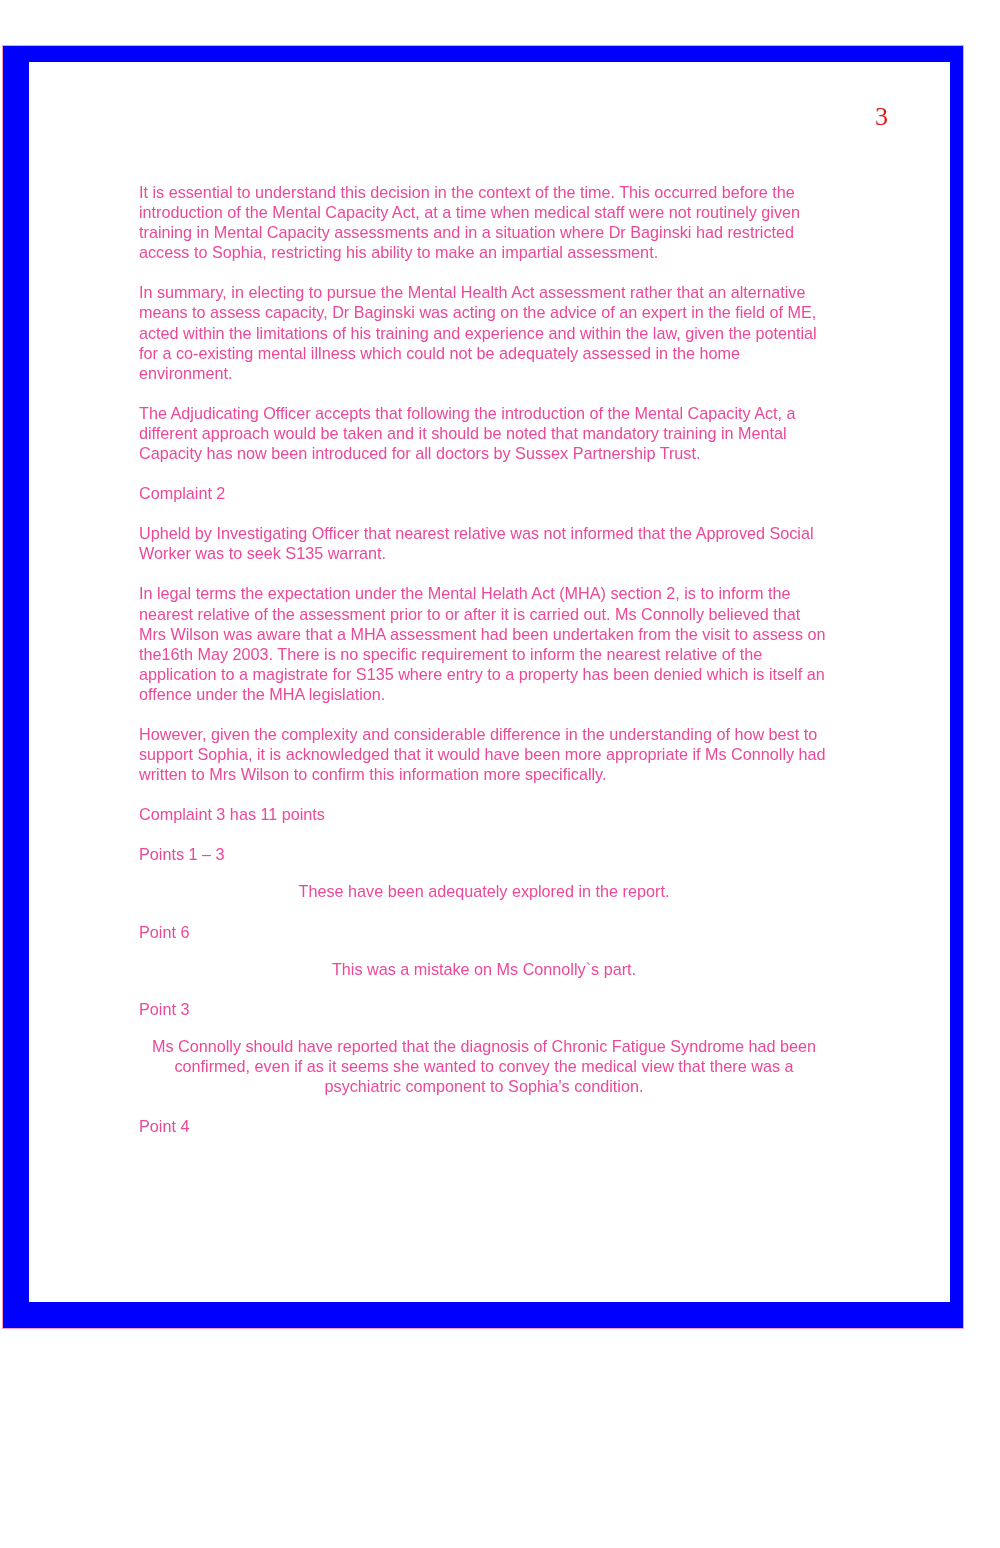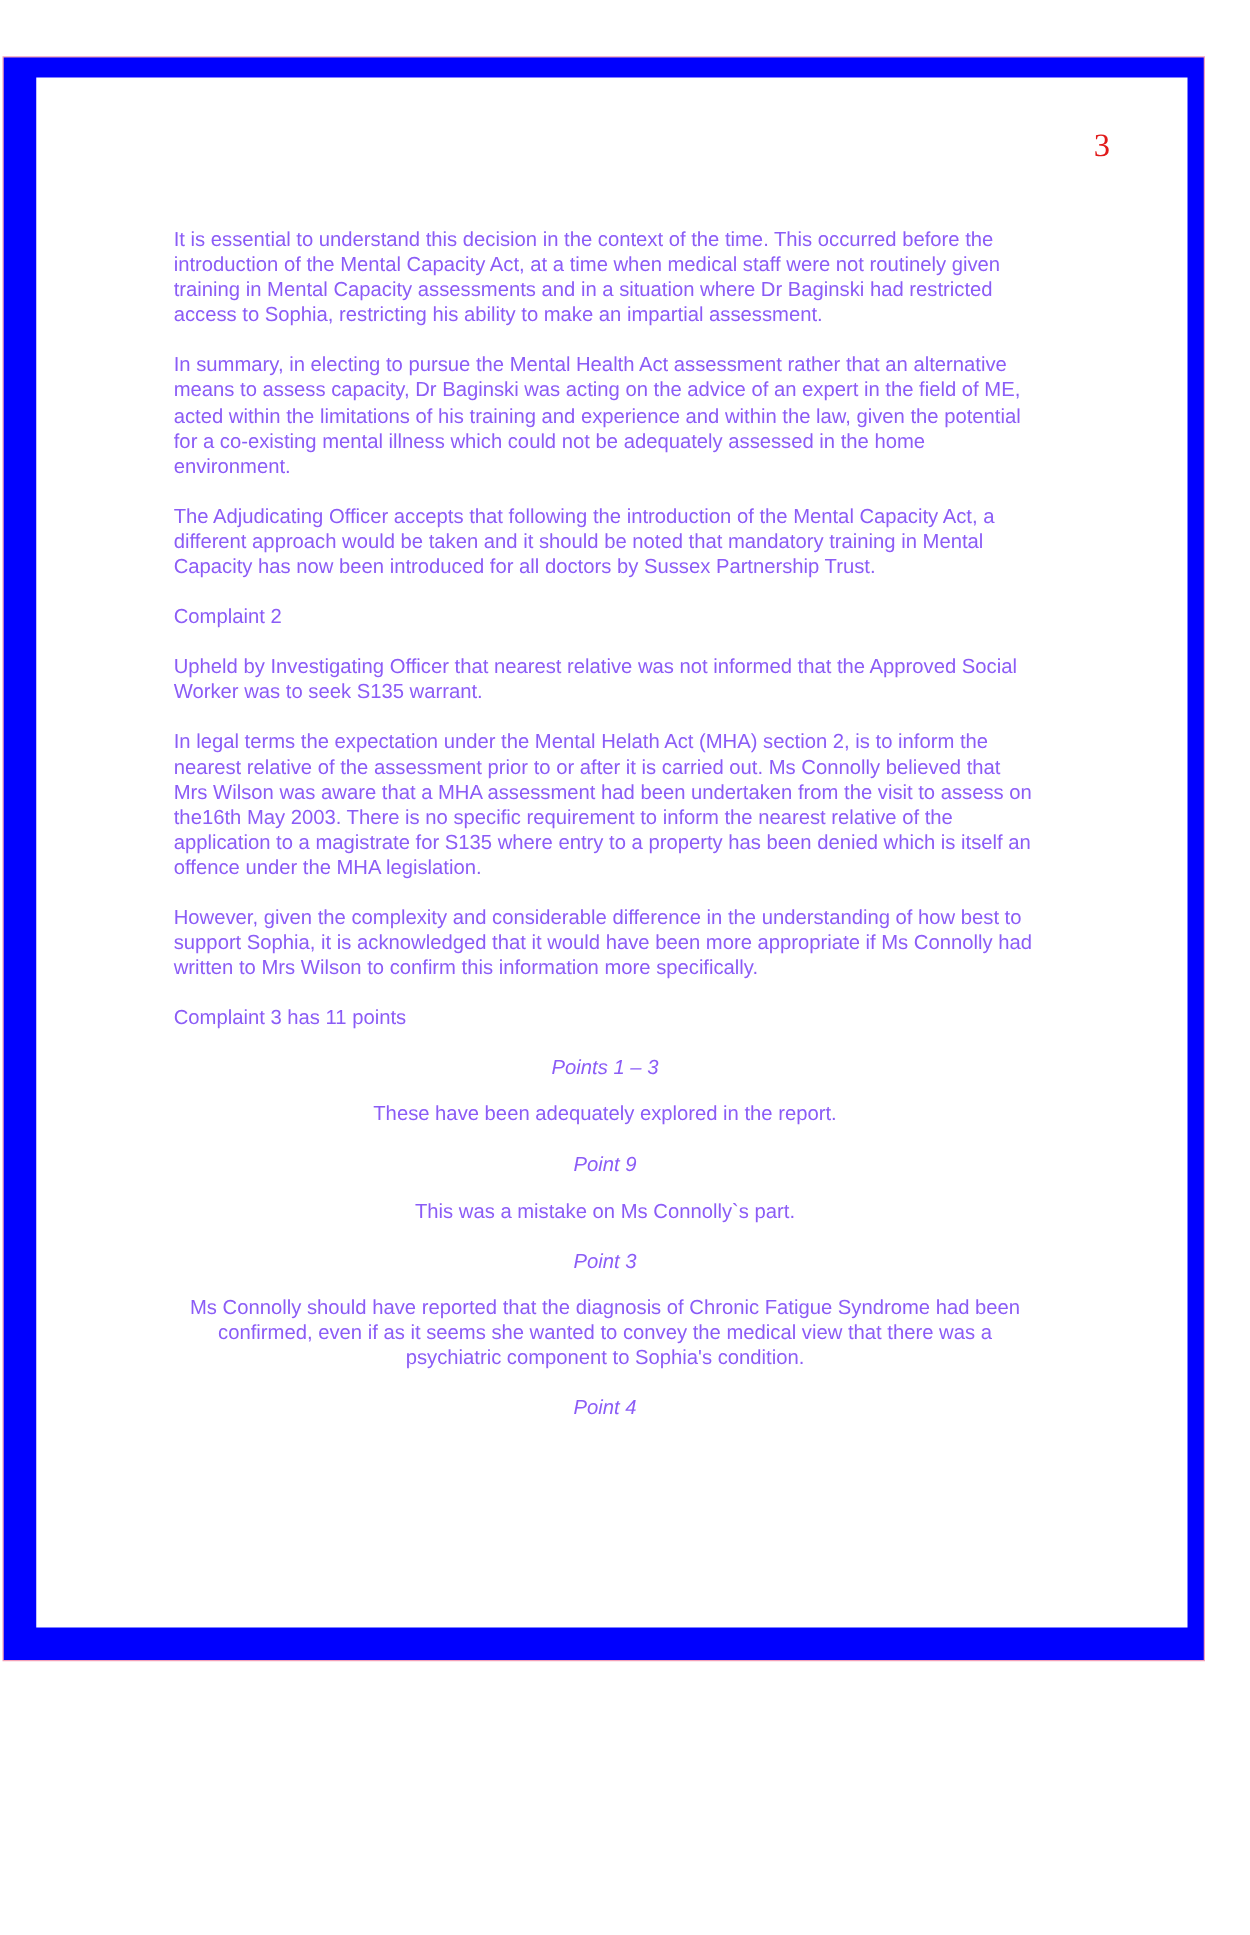--- a/index.html
+++ b/index.html
@@ -30,25 +30,25 @@
     color: #e11a1a;
     line-height: 1;
   }
   .content {
     position: absolute;
     left: 110px; top: 120px;
     width: 690px;
     font-family: "Liberation Sans", sans-serif;
     font-size: 16.2px;
     line-height: 20.1px;
-    color: #8b5cf6;
+    color: #ec4899;
   }
   .para { margin: 0 0 20px 0; }
   .heading { font-weight: normal; margin: 0 0 20px 0; }
-  .point-label { font-style: italic; margin: 0; text-align: center; }
+  .point-label { margin: 0; }
   .point-text { margin: 17px 0 20px 0; text-align: center; }
 </style>
 </head>
 <body>
 
 <div class="frame">
   <div class="page">
     <div class="page-number">3</div>
 
     <div class="content">
@@ -59,21 +59,21 @@
       <p class="heading">Complaint 2</p>
       <p class="para">Upheld by Investigating Officer that nearest relative was not informed that the Approved Social Worker was to seek S135 warrant.</p>
       <p class="para">In legal terms the expectation under the Mental Helath Act (MHA) section 2,  is to inform the nearest relative of the assessment prior to or after it is carried out. Ms Connolly believed that Mrs Wilson was aware that a MHA assessment had been undertaken from the visit to assess on the16th May 2003.  There is no specific requirement to inform the nearest relative of the application to a magistrate for S135 where entry to a property has been denied which is itself an offence under the MHA legislation.</p>
       <p class="para">However, given the complexity and considerable difference in the understanding of how best to support Sophia, it is acknowledged that it would have been more appropriate if Ms Connolly had written to Mrs Wilson to confirm this information more specifically.</p>
 
       <p class="heading">Complaint 3 has 11 points</p>
 
       <p class="point-label">Points 1 – 3</p>
       <p class="point-text">These have been adequately explored in the report.</p>
 
-      <p class="point-label">Point 9</p>
+      <p class="point-label">Point 6</p>
       <p class="point-text">This was a mistake on Ms Connolly`s part.</p>
 
       <p class="point-label">Point 3</p>
       <p class="point-text">Ms Connolly should have reported that the diagnosis of Chronic Fatigue Syndrome had been confirmed, even if as it seems she wanted to convey the medical view that there was a psychiatric component to Sophia's condition.</p>
 
       <p class="point-label">Point 4</p>
     </div>
   </div>
 </div>
 

